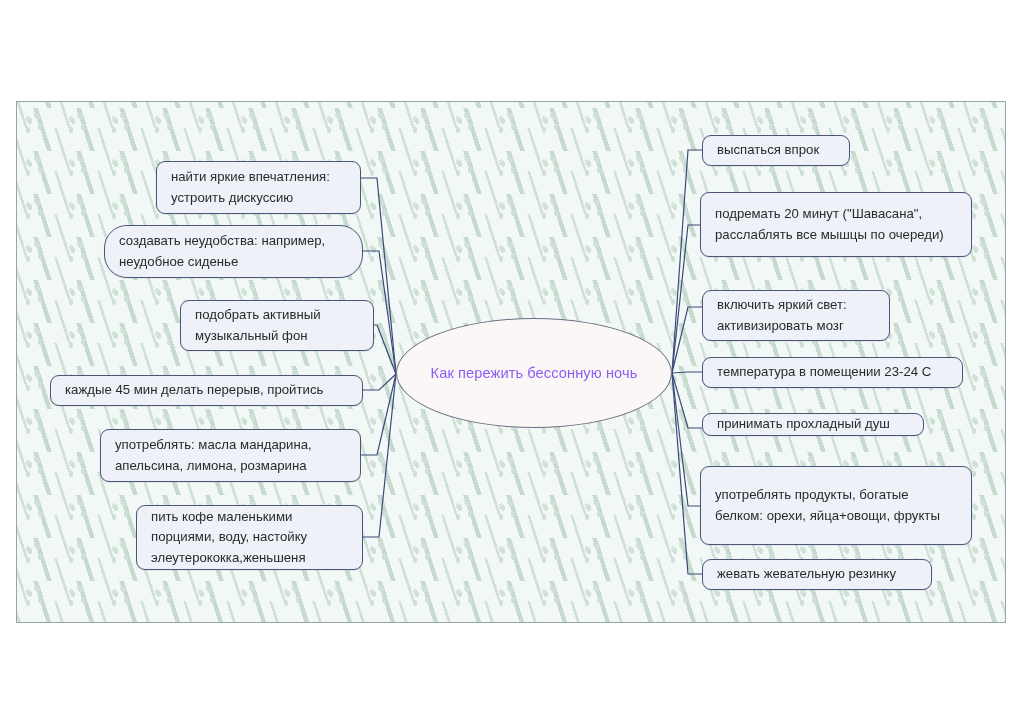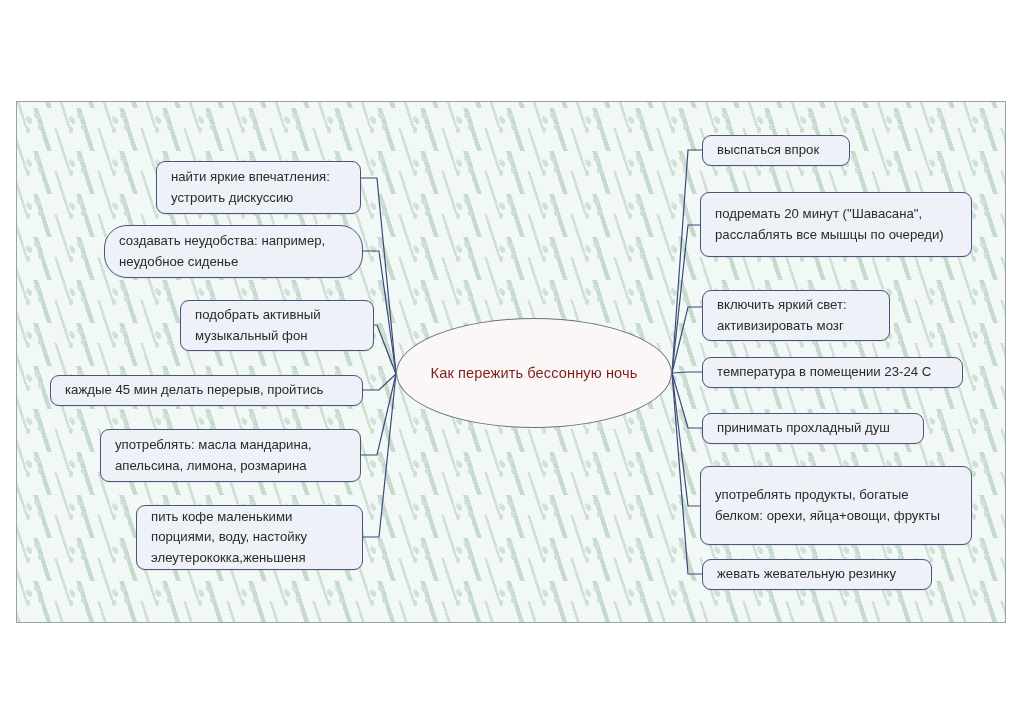--- a/index.html
+++ b/index.html
@@ -83,21 +83,21 @@
     top: 318px;
     width: 276px;
     height: 110px;
     box-sizing: border-box;
     border: 1px solid #6b6f86;
     border-radius: 50%;
     background: #fcf7f7;
     display: flex;
     align-items: center;
     justify-content: center;
-    color: #7f1d1d;
+    color: #8b5cf6;
     font-size: 14.6px;
     letter-spacing: .1px;
     text-align: right;
   }
 </style>
 </head>
 <body>
 
 <div id="canvas">
 
@@ -160,21 +160,21 @@
   </div>
 
   <div class="node" style="left:702px; top:282px; width:188px; height:51px;margin-top:8px;">
     <span class="txt">включить яркий свет: активизировать мозг</span>
   </div>
 
   <div class="node" style="left:702px; top:357px; width:261px; height:31px;">
     <span class="txt">температура в помещении 23-24 С</span>
   </div>
 
-  <div class="node" style="left:702px; top:413px; width:222px; height:31px;">
+  <div class="node" style="left:702px; top:413px; width:222px; height:23px;">
     <span class="txt">принимать прохладный душ</span>
   </div>
 
   <div class="node" style="left:700px; top:466px; width:272px; height:79px;">
     <span class="txt">употреблять продукты, богатые белком: орехи, яйца+овощи, фрукты</span>
   </div>
 
   <div class="node" style="left:702px; top:559px; width:230px; height:31px;">
     <span class="txt">жевать жевательную резинку</span>
   </div>

